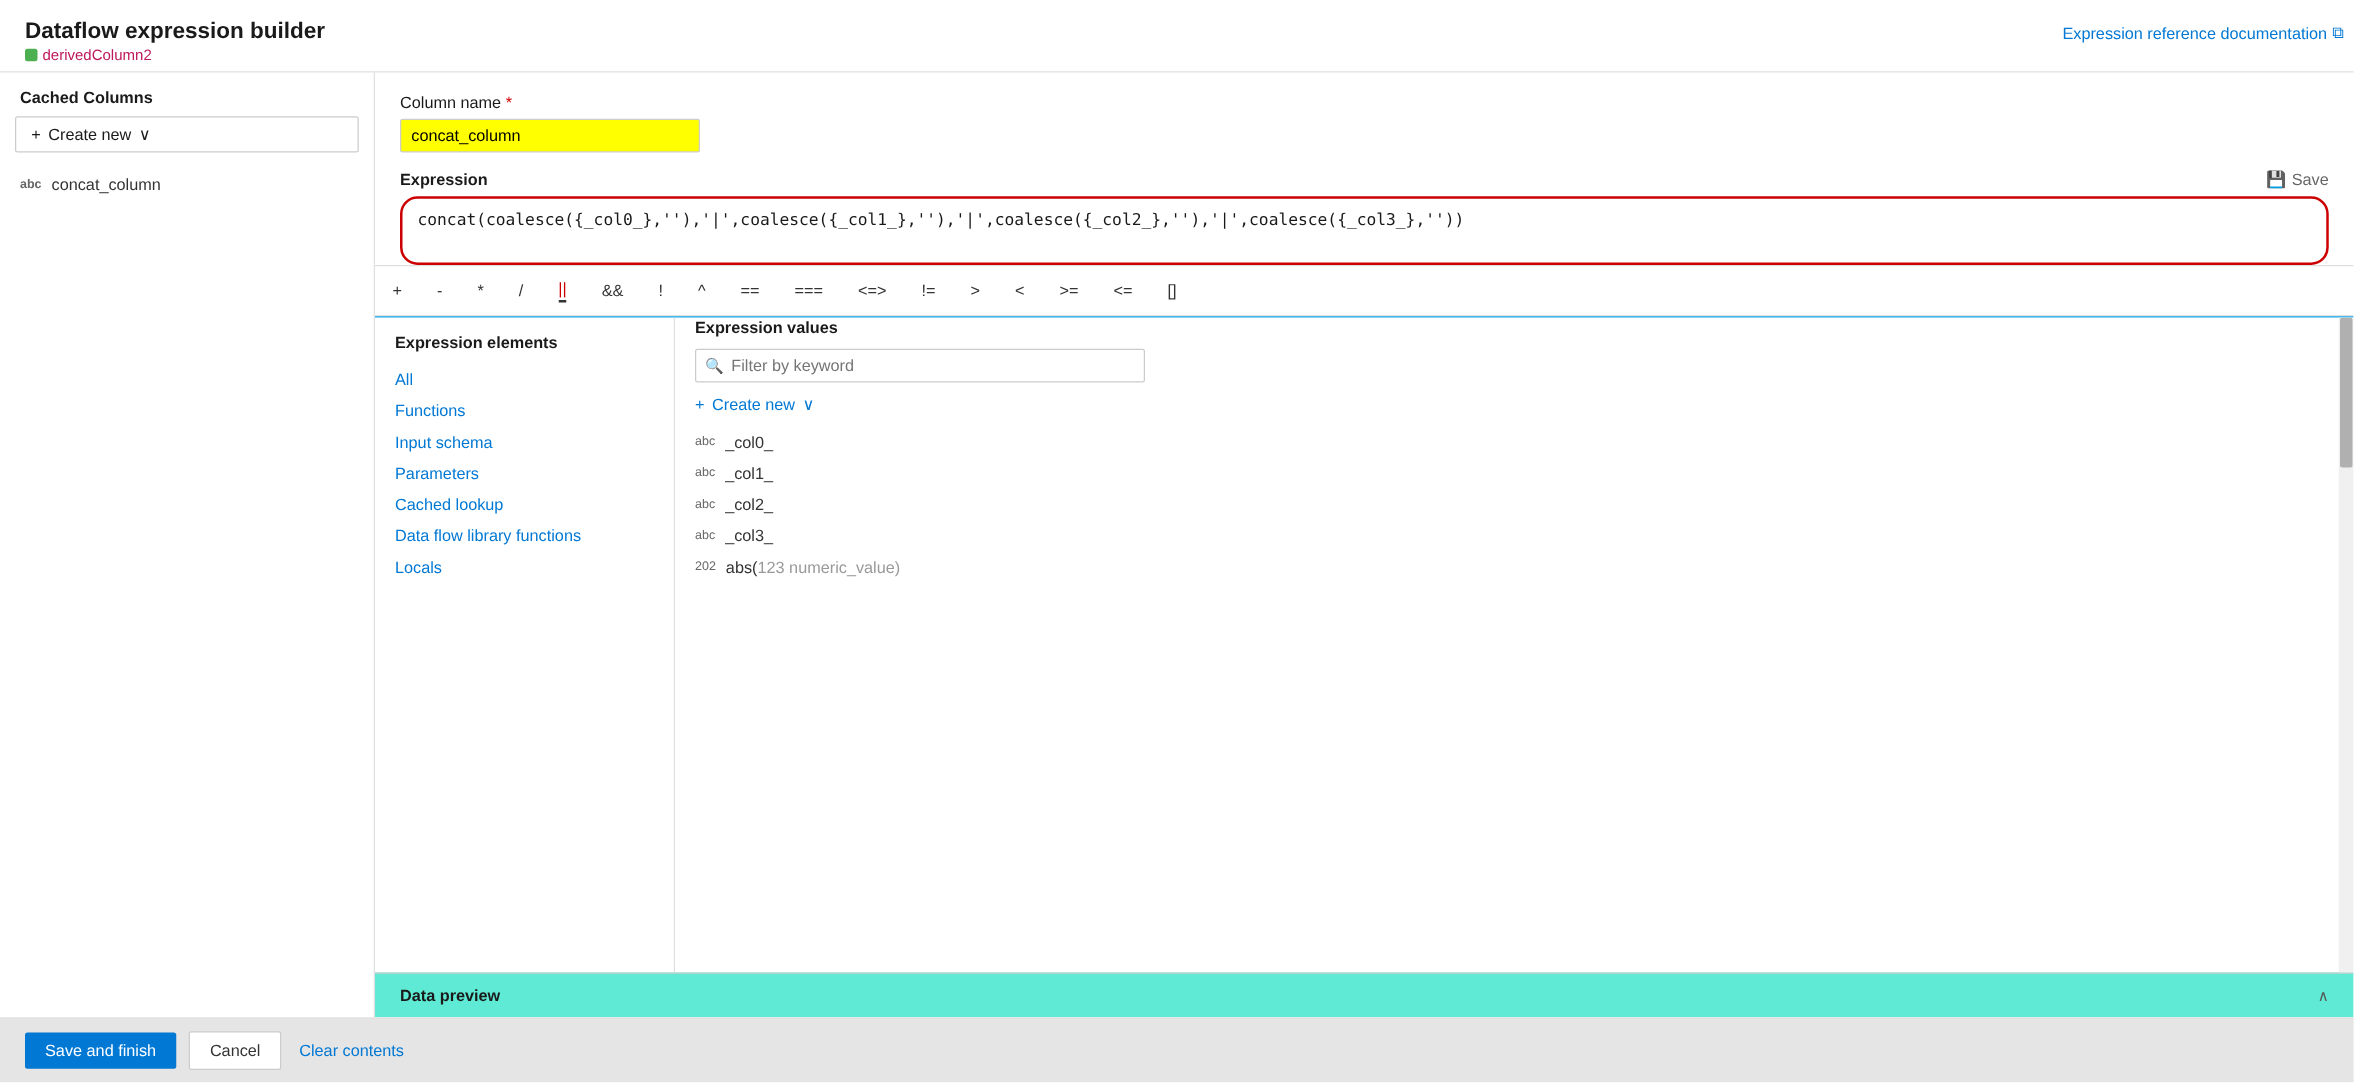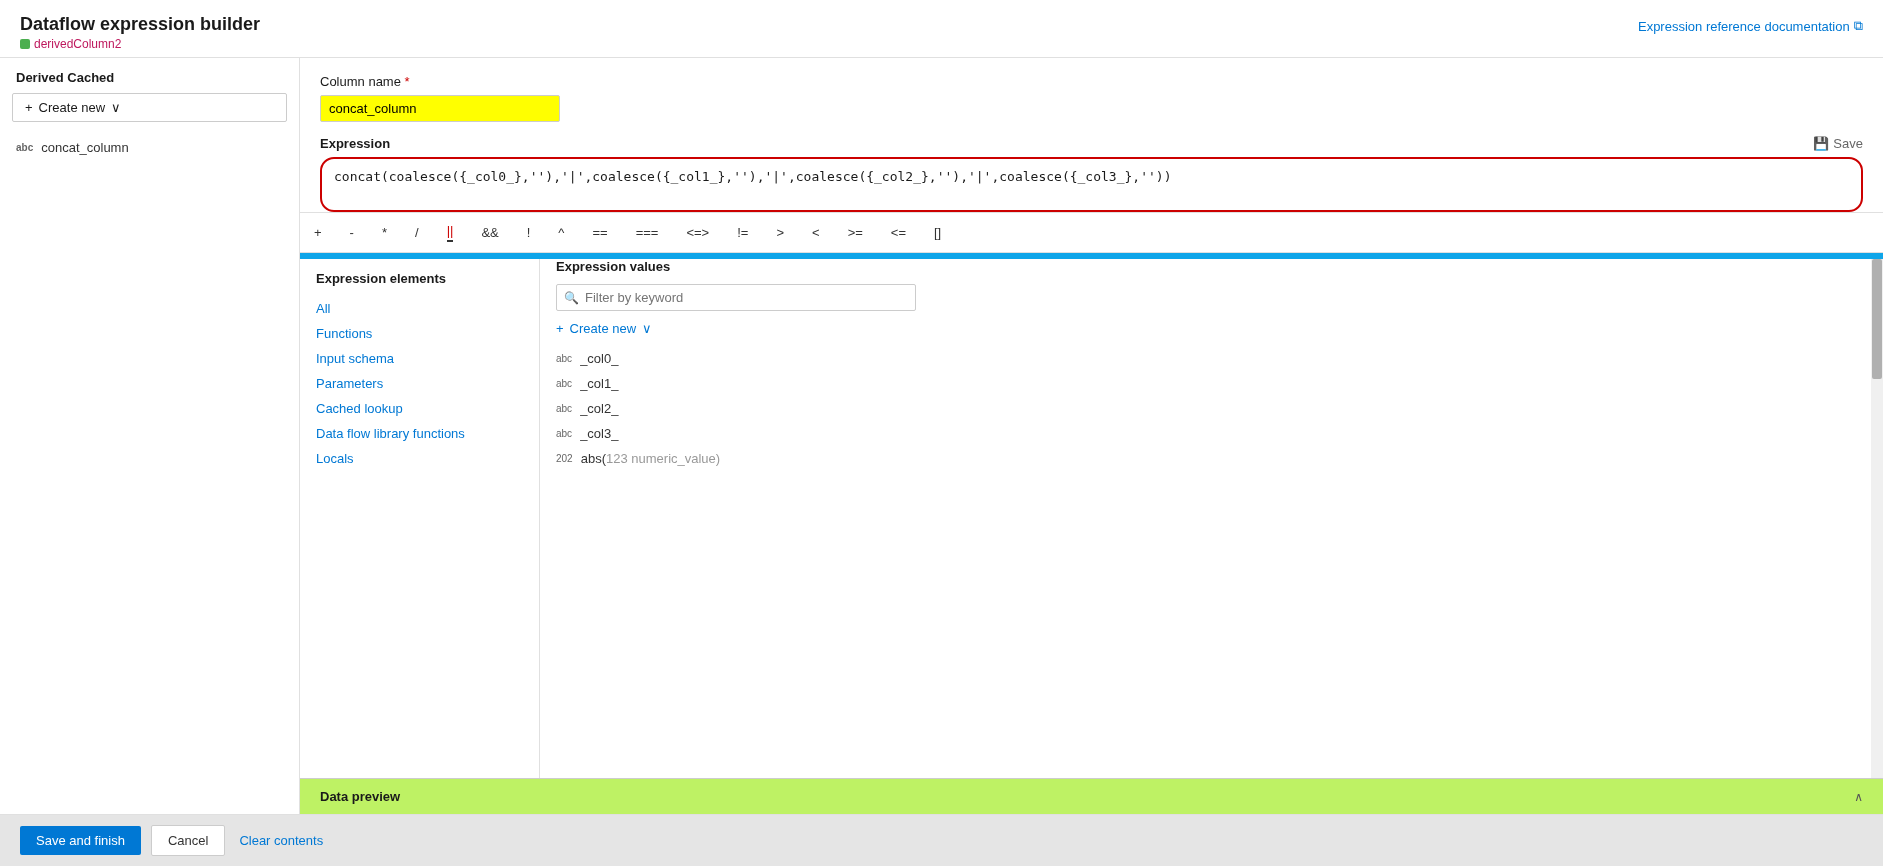--- a/index.html
+++ b/index.html
@@ -13,21 +13,21 @@
       overflow: hidden;
       display: flex;
       flex-direction: column;
     }
 
     
     .top-bar {
       display: flex;
       align-items: flex-start;
       justify-content: space-between;
-      padding: 14px 20px 6px 20px;
+      padding: 14px 8px 6px 20px;
       border-bottom: 1px solid #e0e0e0;
       flex-shrink: 0;
     }
     .top-bar-left {}
     .top-bar-title {
       font-size: 18px;
       font-weight: 600;
       color: #1a1a1a;
     }
     .top-bar-subtitle {
@@ -203,21 +203,21 @@
       height: 2px;
       background: #333;
       margin-top: 2px;
     }
 
     
     .lower-panels {
       display: flex;
       flex: 1;
       overflow: hidden;
-      border-top: 6px solid #0ea5e9;
+      border-top: 1px solid #0ea5e9;
     }
 
     
     .expr-elements {
       width: 240px;
       border-right: 1px solid #e0e0e0;
       padding: 12px 16px;
       flex-shrink: 0;
       overflow-y: auto;
     }
@@ -305,21 +305,21 @@
       left: 1px;
       right: 1px;
       height: 120px;
       background: #b0b0b0;
       border-radius: 2px;
     }
 
     
     .data-preview {
       border-top: 1px solid #ccc;
-      background: #bef264;
+      background: #5eead4;
       flex-shrink: 0;
       padding: 10px 20px;
       display: flex;
       align-items: center;
       justify-content: space-between;
     }
     .data-preview-label {
       font-size: 13px;
       font-weight: 600;
       color: #1a1a1a;
@@ -376,21 +376,21 @@
   </div>
   <a class="expr-ref-link">
     <span>Expression reference documentation</span>
     <span>⧉</span>
   </a>
 </div>
 
 <div class="main-content">
 
   <div class="sidebar">
-    <div class="sidebar-header">Derived Cached</div>
+    <div class="sidebar-header">Cached Columns</div>
     <button class="create-new-btn">
       <span>+</span>
       <span>Create new</span>
       <span>∨</span>
     </button>
     <div class="sidebar-item">
       <span class="sidebar-item-icon">abc</span>
       <span class="sidebar-item-label">concat_column</span>
     </div>
   </div>

